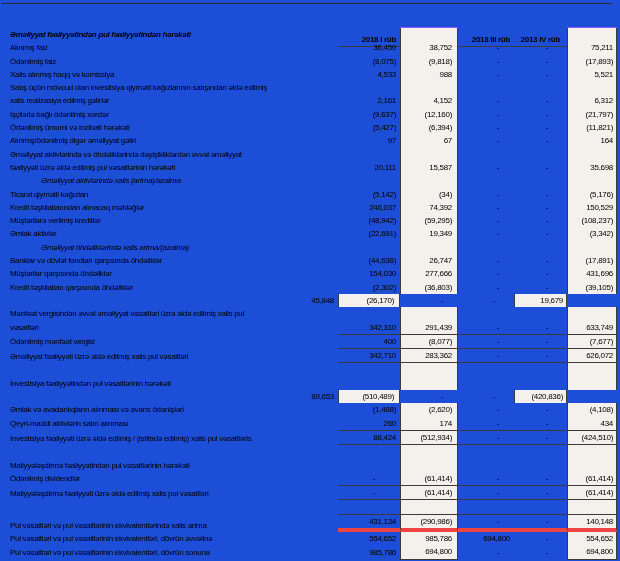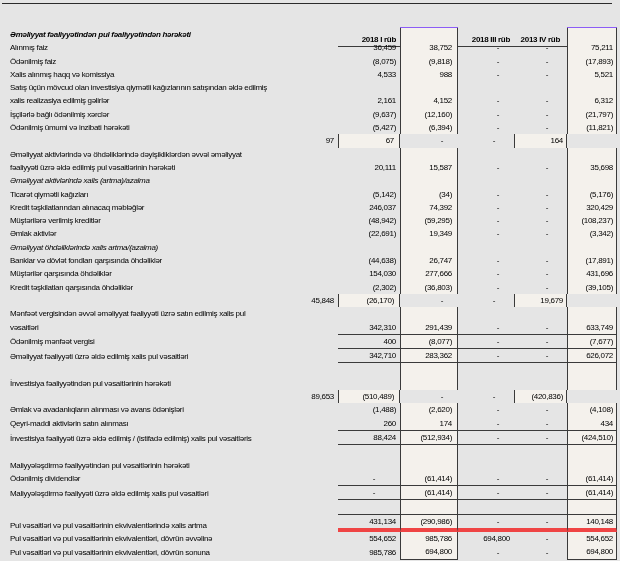--- a/index.html
+++ b/index.html
@@ -1,18 +1,18 @@
 <!DOCTYPE html>
 <html><head>
 <meta charset="utf-8">
 <style>
   html,body{margin:0;padding:0;}
   .page{
     width:620px;height:561px;
-    background:#e5e5e5;
+    background:#1d4ed8;
     font-family:"Liberation Sans",sans-serif;
     font-size:8px;color:#000;
     box-sizing:border-box;
     padding:3px 8px 0 2px;
     overflow:hidden;
   }
   .frame{
     border-top:1.5px solid #2b2b2b;
     border-bottom:1.5px solid #2b2b2b;
     padding-bottom:4px;
@@ -45,21 +45,21 @@
   
   .hrow{height:24px;}
   .hc{font-weight:bold;border-bottom:1px solid #3a3a3a;}
   .hc.box{
     margin-top:23px;border-top:6px solid #8b5cf6;
     justify-content:center;padding-right:0;font-style:italic;
   }
   
   .b .lab,.b .val{font-weight:normal;}
   .secital .lab{font-weight:bold;font-style:italic;}
-  .i .lab{font-style:italic;}
+  .i .lab{font-style:italic;margin-left:31px;}
   
   .rt .val{border-top:1px solid #3a3a3a;}
   .rb .val{border-bottom:1px solid #3a3a3a;}
   .tb .val{border-bottom:4px solid #ef4444;}
   #tbody .row:last-child .box{border-bottom:1px solid #3a3a3a;}
 </style>
 </head>
 <body>
 
 <div class="page">
@@ -124,20 +124,21 @@
         </div>
         <div class="row n">
           <div class="cell lab">Ödənilmiş ümumi və inzibati hərəkəti</div>
           <div class="cell val c1">(5,427)</div>
           <div class="cell val c2 box">(6,394)</div>
           <div class="cell val c3 dash">-</div>
           <div class="cell val c4 dash">-</div>
           <div class="cell val c5 box">(11,821)</div>
         </div>
         <div class="row n">
+          <div class="cell lab">Alınmış/ödənilmiş digər əməliyyat gəliri</div>
           <div class="cell val c1">97</div>
           <div class="cell val c2 box">67</div>
           <div class="cell val c3 dash">-</div>
           <div class="cell val c4 dash">-</div>
           <div class="cell val c5 box">164</div>
         </div>
         <div class="row b">
           <div class="cell lab">Əməliyyat aktivlərində və öhdəliklərində dəyişikliklərdən əvvəl əməliyyat
 fəaliyyəti üzrə əldə edilmiş pul vəsaitlərinin hərəkəti</div>
           <div class="cell val c1">20,111</div>
@@ -161,21 +162,21 @@
           <div class="cell val c3 dash">-</div>
           <div class="cell val c4 dash">-</div>
           <div class="cell val c5 box">(5,176)</div>
         </div>
         <div class="row n">
           <div class="cell lab">Kredit təşkilatlarından alınacaq məbləğlər</div>
           <div class="cell val c1">246,037</div>
           <div class="cell val c2 box">74,392</div>
           <div class="cell val c3 dash">-</div>
           <div class="cell val c4 dash">-</div>
-          <div class="cell val c5 box">320,429</div>
+          <div class="cell val c5 box">150,529</div>
         </div>
         <div class="row n">
           <div class="cell lab">Müştərilərə verilmiş kreditlər</div>
           <div class="cell val c1">(48,942)</div>
           <div class="cell val c2 box">(59,295)</div>
           <div class="cell val c3 dash">-</div>
           <div class="cell val c4 dash">-</div>
           <div class="cell val c5 box">(108,237)</div>
         </div>
         <div class="row n">
@@ -219,21 +220,21 @@
           <div class="cell val c5 box">(39,105)</div>
         </div>
         <div class="row n">
           <div class="cell val c1">45,848</div>
           <div class="cell val c2 box">(26,170)</div>
           <div class="cell val c3 dash">-</div>
           <div class="cell val c4 dash">-</div>
           <div class="cell val c5 box">19,679</div>
         </div>
         <div class="row b">
-          <div class="cell lab">Mənfəət vergisindən əvvəl əməliyyat fəaliyyəti üzrə satın edilmiş xalis pul
+          <div class="cell lab">Mənfəət vergisindən əvvəl əməliyyat vəsaitləri üzrə əldə edilmiş xalis pul
 vəsaitləri</div>
           <div class="cell val c1">342,310</div>
           <div class="cell val c2 box">291,439</div>
           <div class="cell val c3 dash">-</div>
           <div class="cell val c4 dash">-</div>
           <div class="cell val c5 box">633,749</div>
         </div>
         <div class="row n rt">
           <div class="cell lab">Ödənilmiş mənfəət vergisi</div>
           <div class="cell val c1">400</div>

